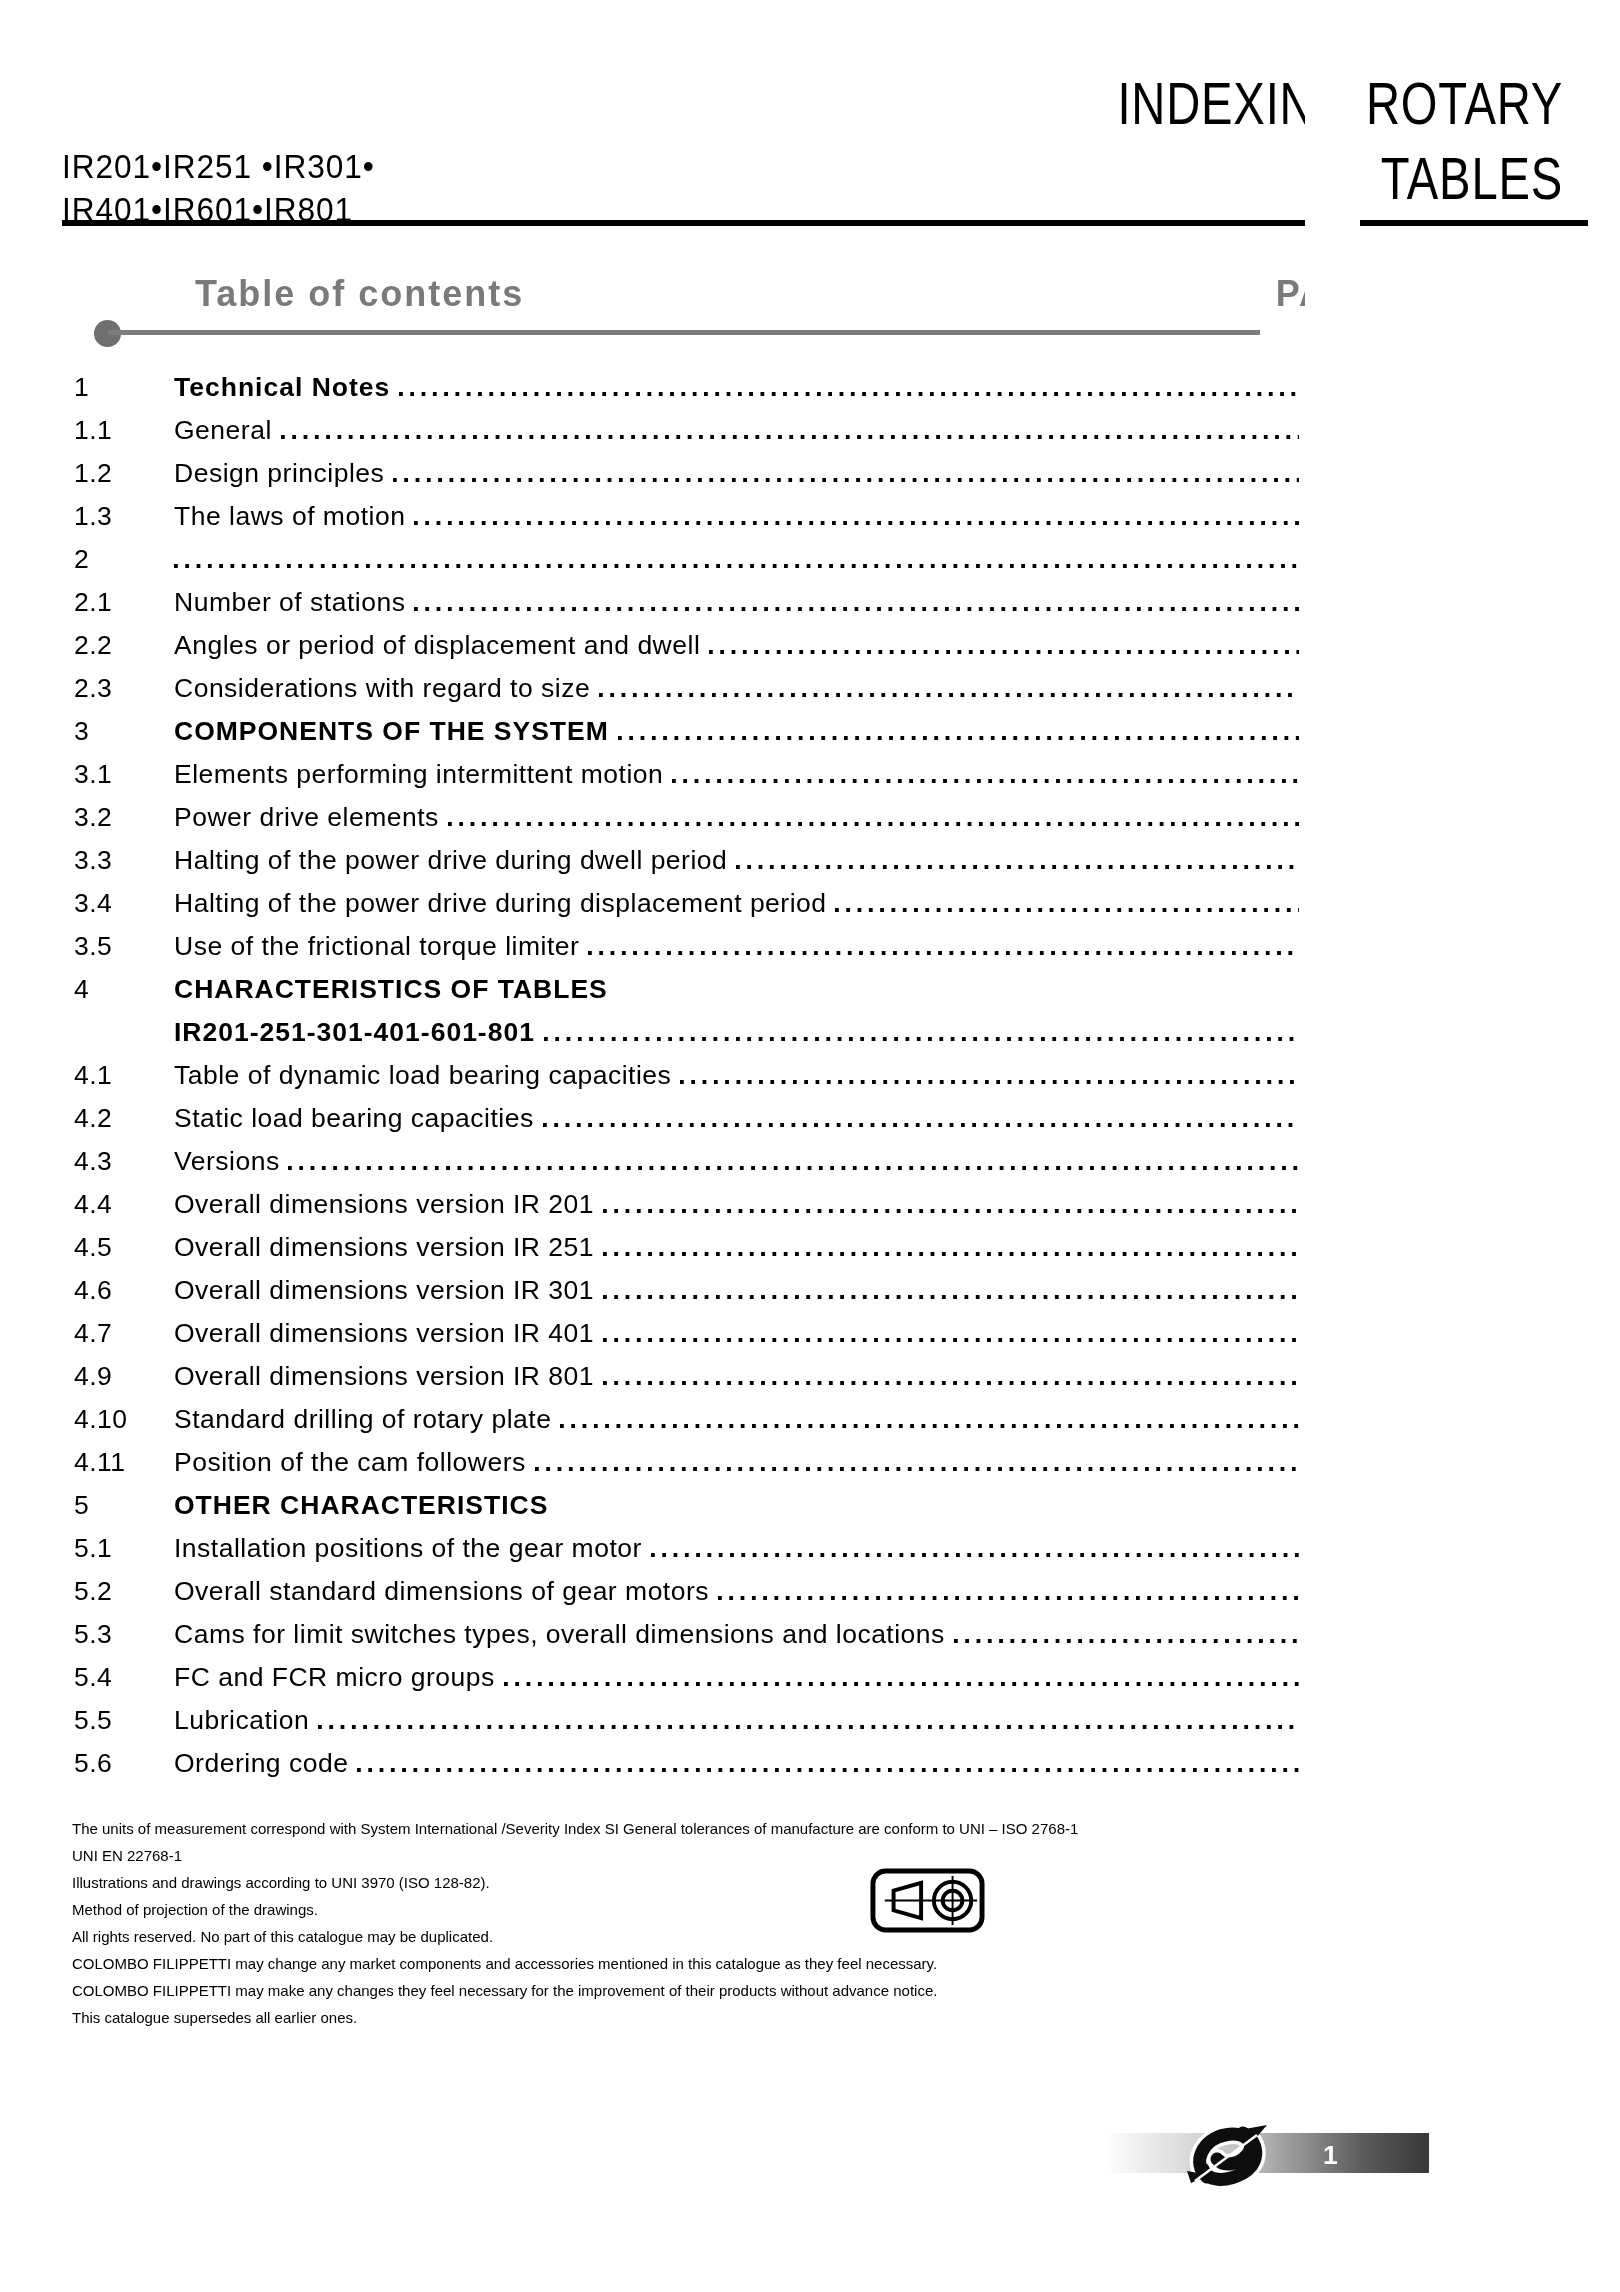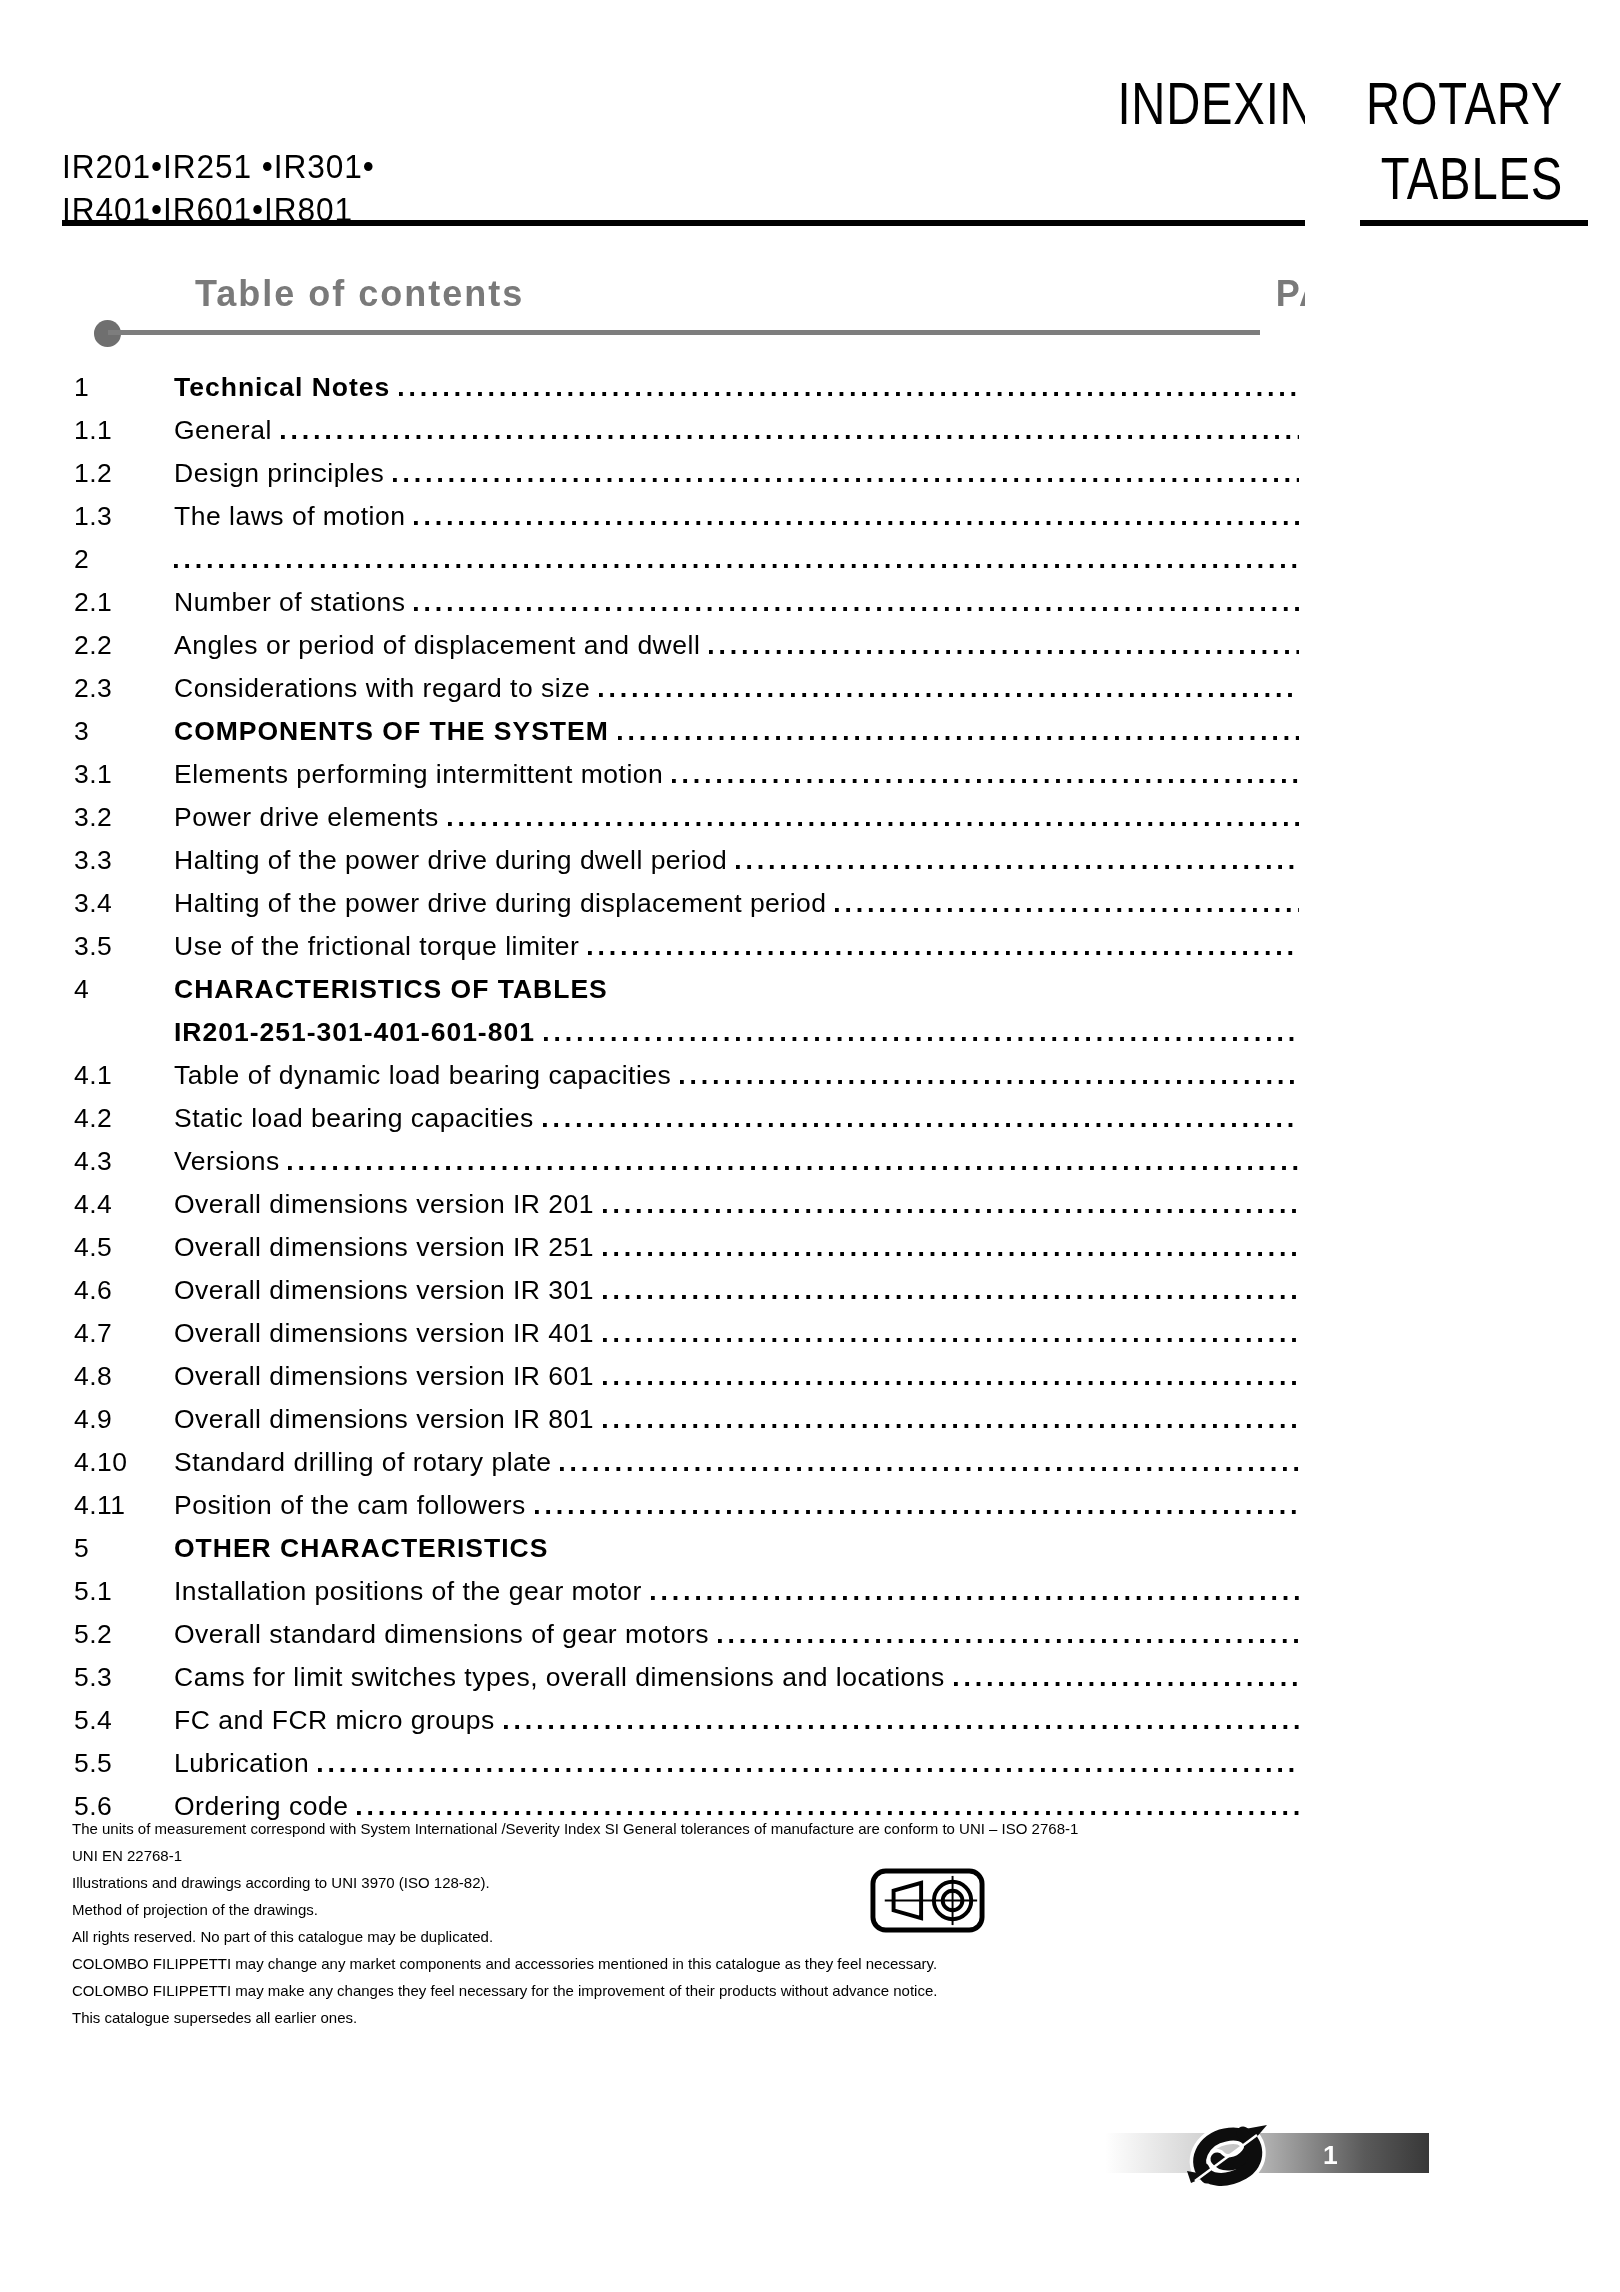--- a/index.html
+++ b/index.html
@@ -255,26 +255,20 @@
       <span class="page">16</span>
     </div>
 
     <div class="toc-row">
       <span class="num">4.7</span>
       <span class="title">Overall dimensions version IR 401</span>
       <span class="dots"></span>
       <span class="page">18</span>
     </div>
 
-    <div class="toc-row">
-      <span class="num">4.8</span>
-      <span class="title">Overall dimensions version IR 601</span>
-      <span class="dots"></span>
-      <span class="page">20</span>
-    </div>
 
     <div class="toc-row">
       <span class="num">4.9</span>
       <span class="title">Overall dimensions version IR 801</span>
       <span class="dots"></span>
       <span class="page">22</span>
     </div>
 
     <div class="toc-row">
       <span class="num">4.10</span>

